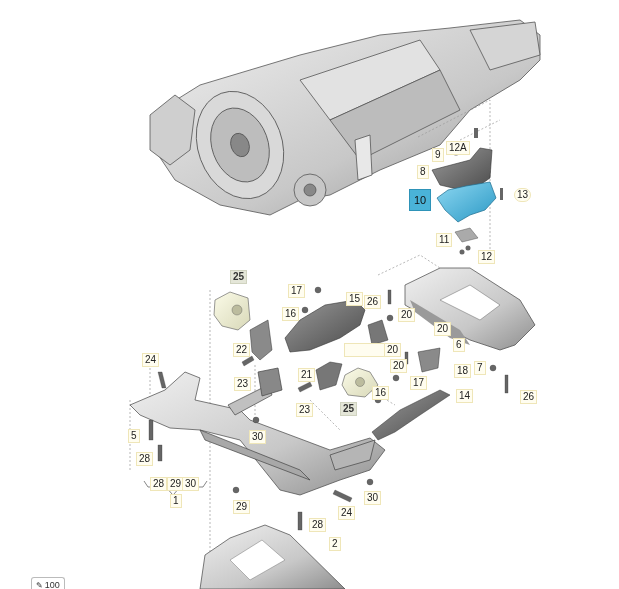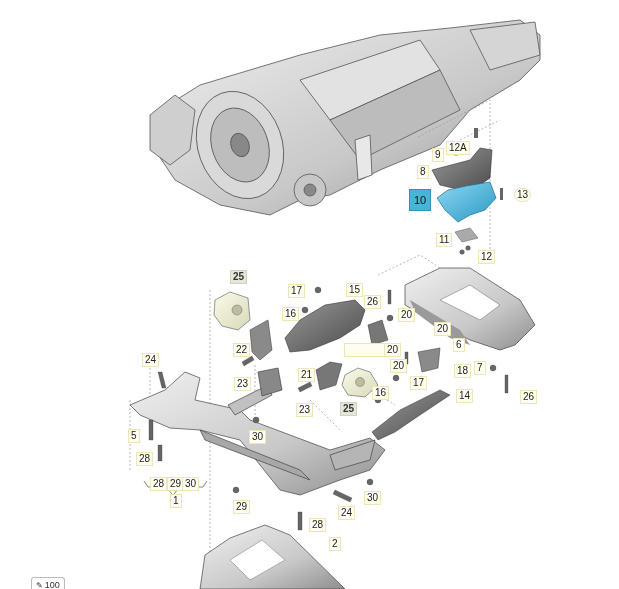--- a/index.html
+++ b/index.html
@@ -172,21 +172,21 @@
 <div id="callouts">
     <div class="callout" style="left: 446px; top: 125px; margin-top: 16px;">12A</div>
     <div class="callout" style="left: 432px; top: 148px;">9</div>
     <div class="callout" style="left: 417px; top: 165px;">8</div>
     <div class="callout sel" style="left: 409px; top: 189px;">10</div>
     <div class="callout" style="left: 514px; top: 188px; border-radius: 7px;">13</div>
     <div class="callout" style="left: 436px; top: 233px;">11</div>
     <div class="callout" style="left: 478px; top: 250px;">12</div>
     <div class="callout grp" style="left: 230px; top: 270px;">25</div>
     <div class="callout" style="left: 288px; top: 284px;">17</div>
-    <div class="callout" style="left: 346px; top: 283px;">15</div>
+    <div class="callout" style="left: 346px; top: 292px;">15</div>
     <div class="callout" style="left: 364px; top: 295px;">26</div>
     <div class="callout" style="left: 282px; top: 307px;">16</div>
     <div class="callout" style="left: 398px; top: 308px;">20</div>
     <div class="callout" style="left: 434px; top: 322px;">20</div>
     <div class="callout" style="left: 233px; top: 343px;">22</div>
     <div class="callout" style="left: 453px; top: 338px;">6</div>
     <div class="callout" style="left: 344px; top: 343px; padding-left: 40px;">19</div>
     <div class="callout" style="left: 384px; top: 343px;">20</div>
     <div class="callout" style="left: 390px; top: 359px;">20</div>
     <div class="callout" style="left: 142px; top: 353px;">24</div>

